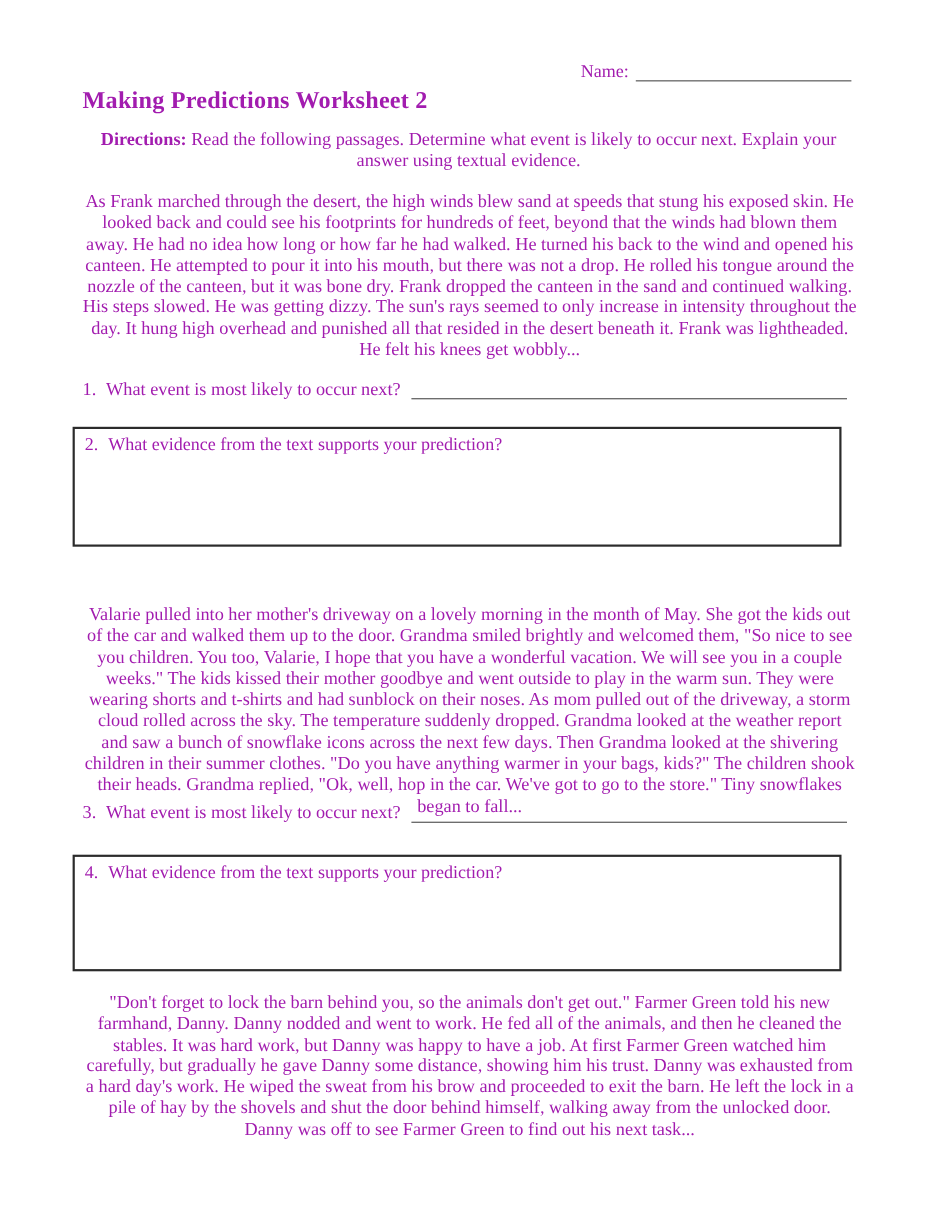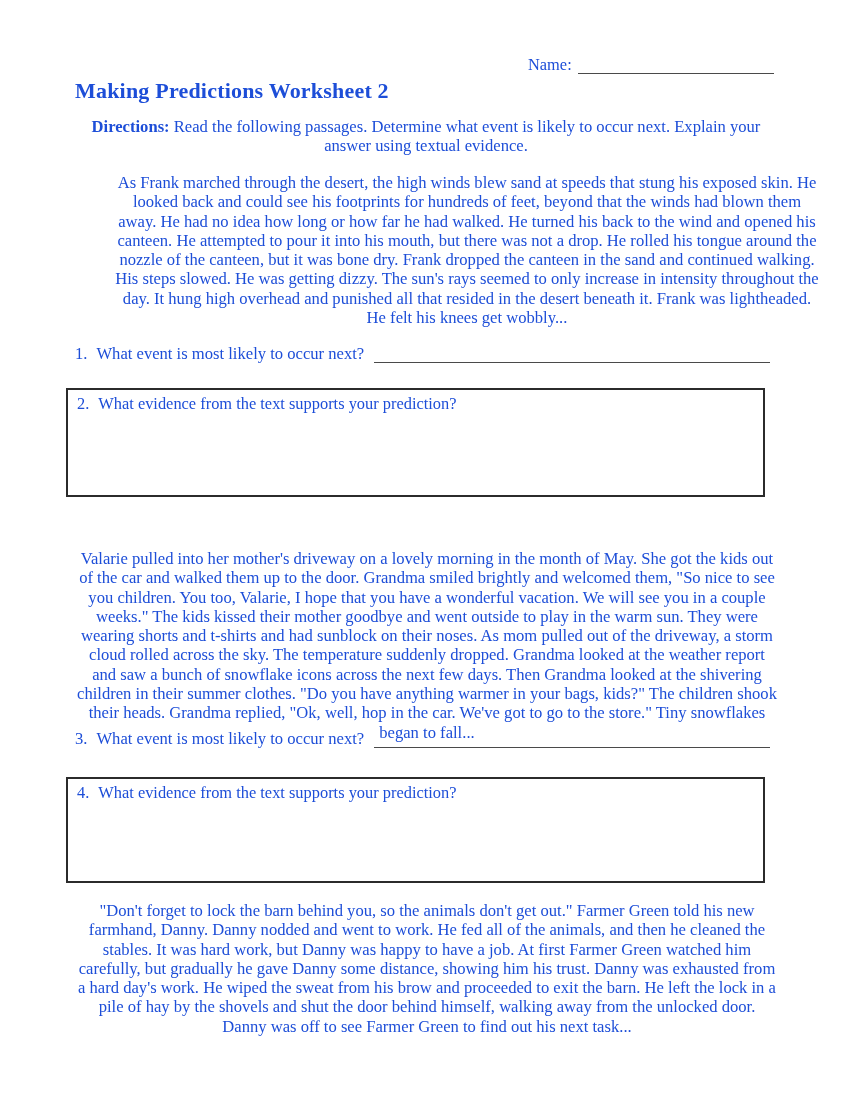--- a/index.html
+++ b/index.html
@@ -6,21 +6,21 @@
     margin: 0;
     padding: 0;
     background: #ffffff;
   }
   .page {
     position: relative;
     width: 850px;
     height: 1100px;
     background: #ffffff;
     font-family: "Liberation Serif", "DejaVu Serif", serif;
-    color: #1d4ed8;
+    color: #a21caf;
     overflow: hidden;
   }
   .abs { position: absolute; }
 
   .name-row {
     left: 528px; top: 56px; width: 246px;
     display: flex; align-items: flex-end;
     font-size: 16.4px; line-height: 18px;
   }
   .name-row .label { white-space: nowrap; padding-right: 6px; }
@@ -38,21 +38,21 @@
     letter-spacing: 0.2px;
   }
 
   .para {
     margin: 0;
     font-size: 16.6px;
     line-height: 19.3px;
     text-align: center;
   }
   .directions { left: 75px; top: 117px; width: 702px; }
-  .passage-1 { left: 75px; top: 173px; width: 704px; margin-left: 40px; }
+  .passage-1 { left: 75px; top: 173px; width: 704px; }
   .passage-2 { left: 75px; top: 518px; width: 704px; margin-top: 31px; }
   .passage-3 { left: 75px; top: 901px; width: 704px; }
   .bold { font-weight: bold; }
 
   .q-row {
     display: flex;
     align-items: flex-end;
     font-size: 16.6px;
     line-height: 19.3px;
   }

